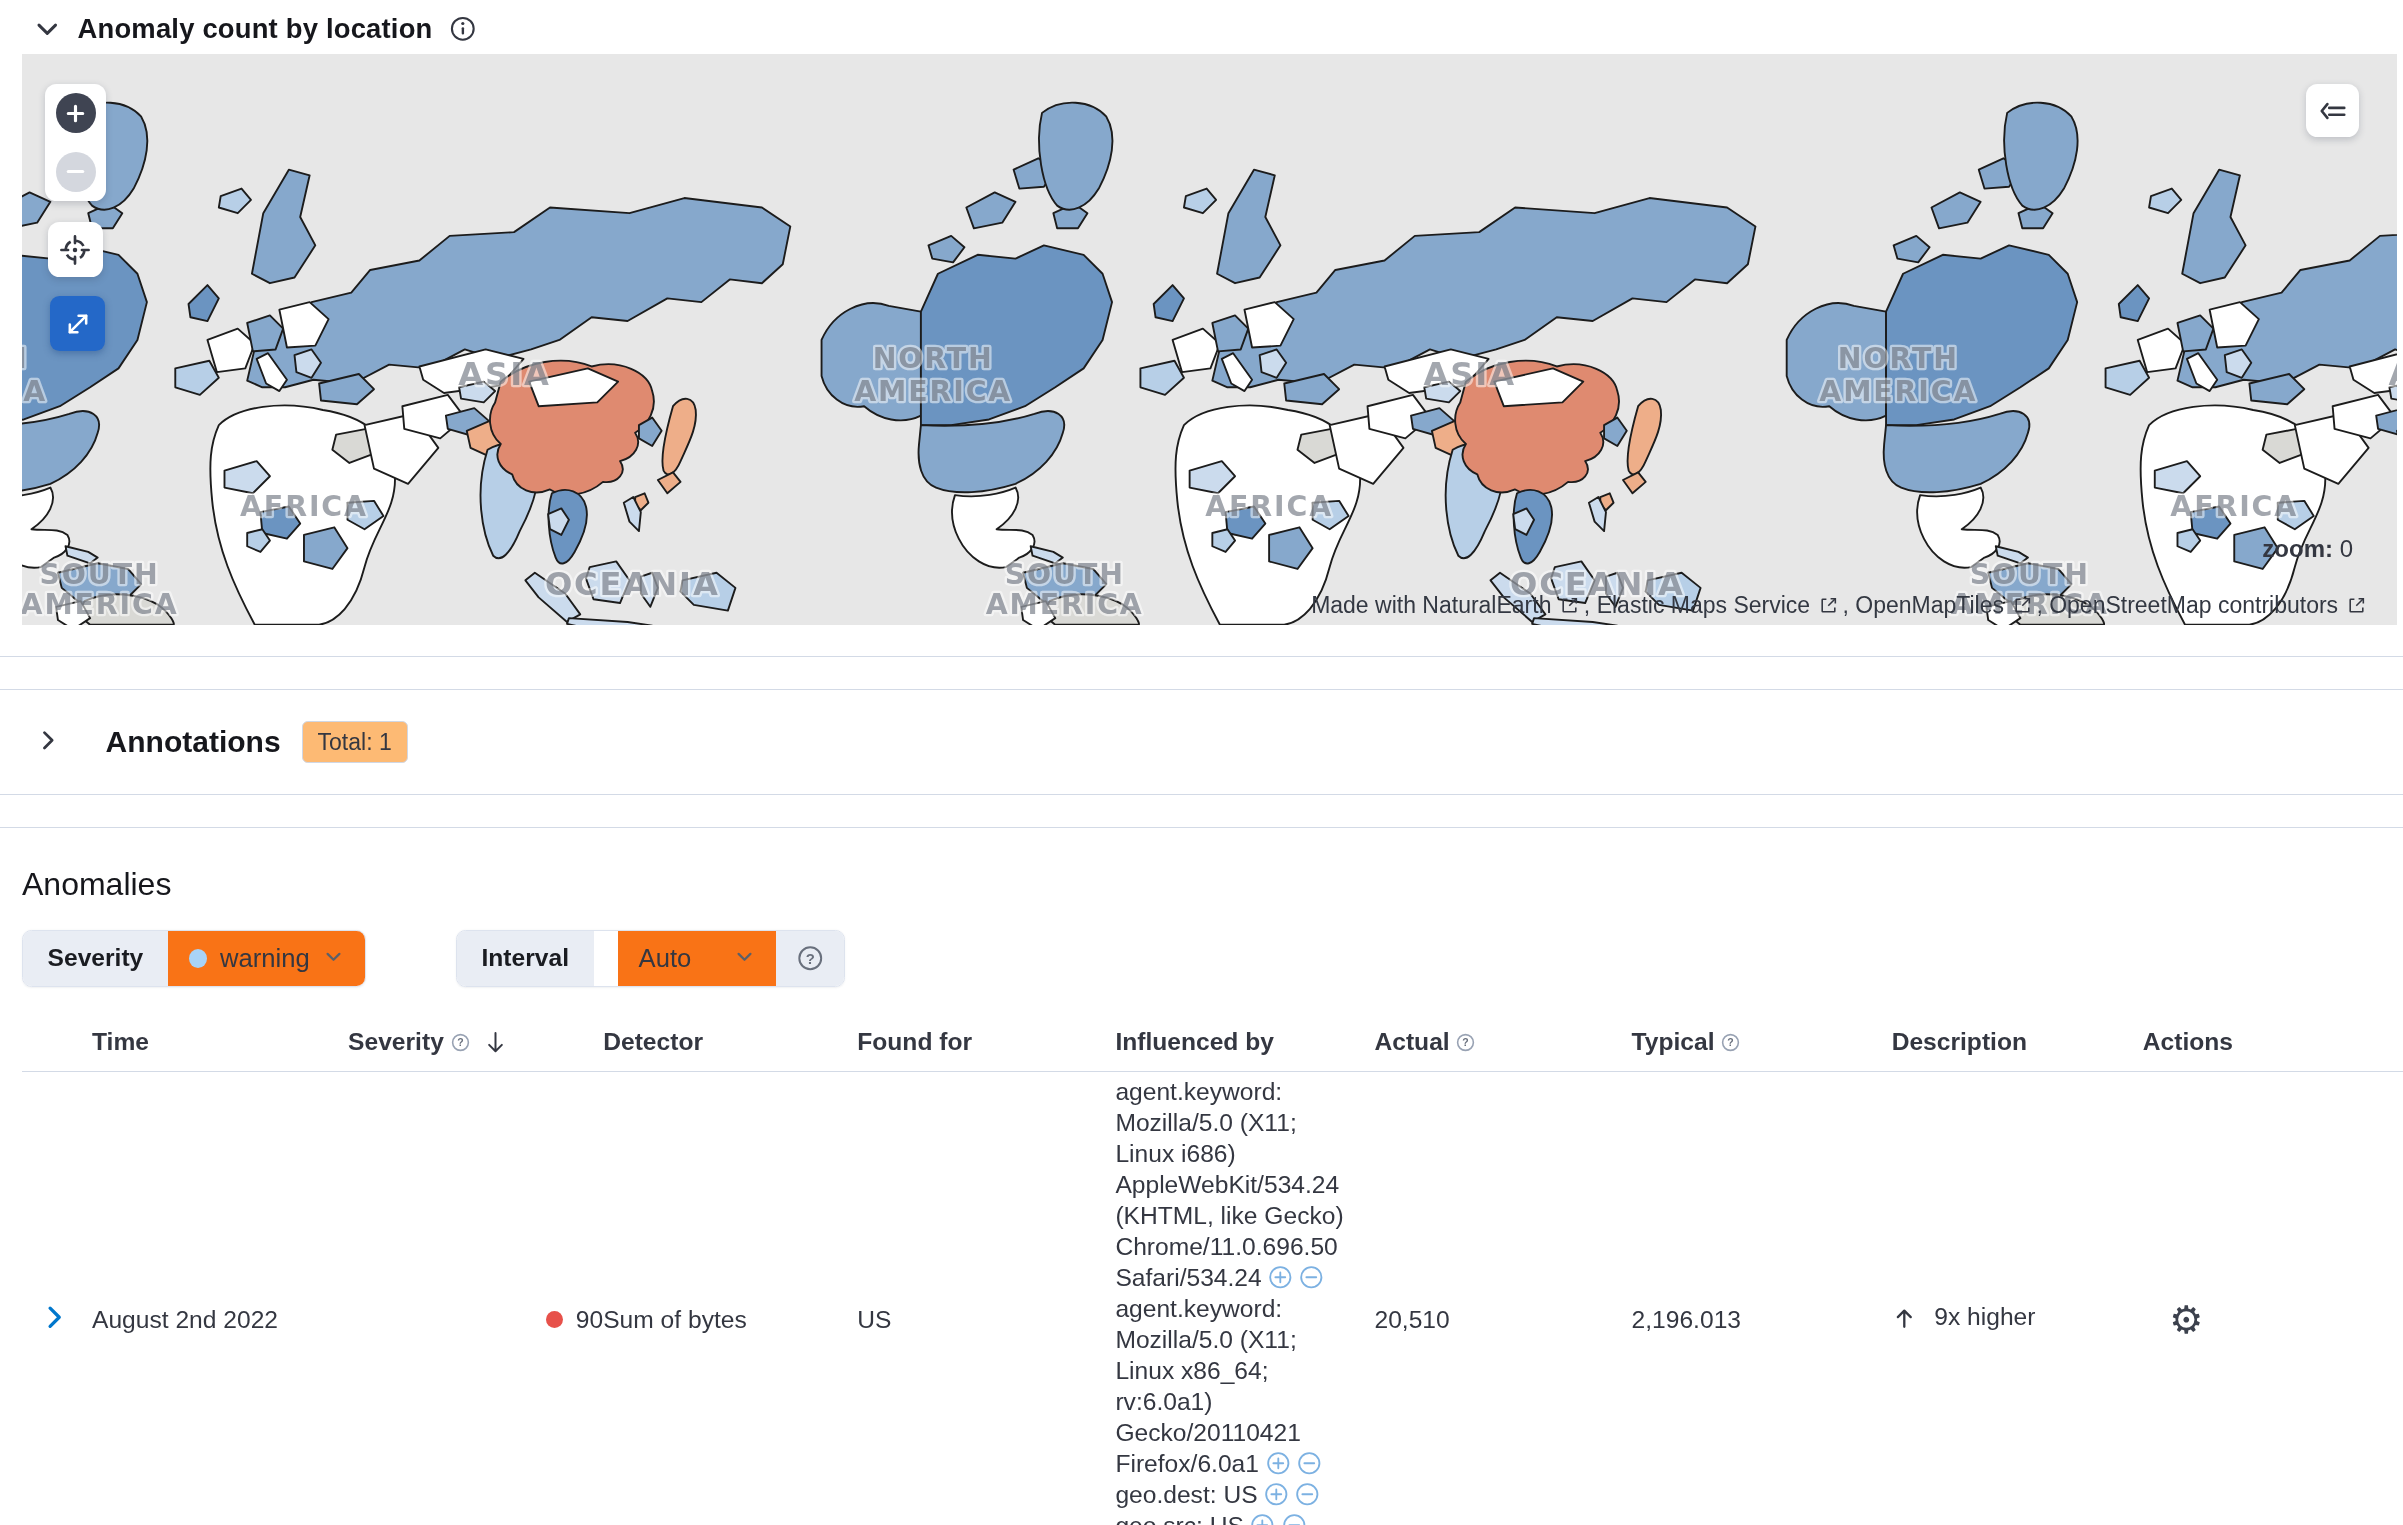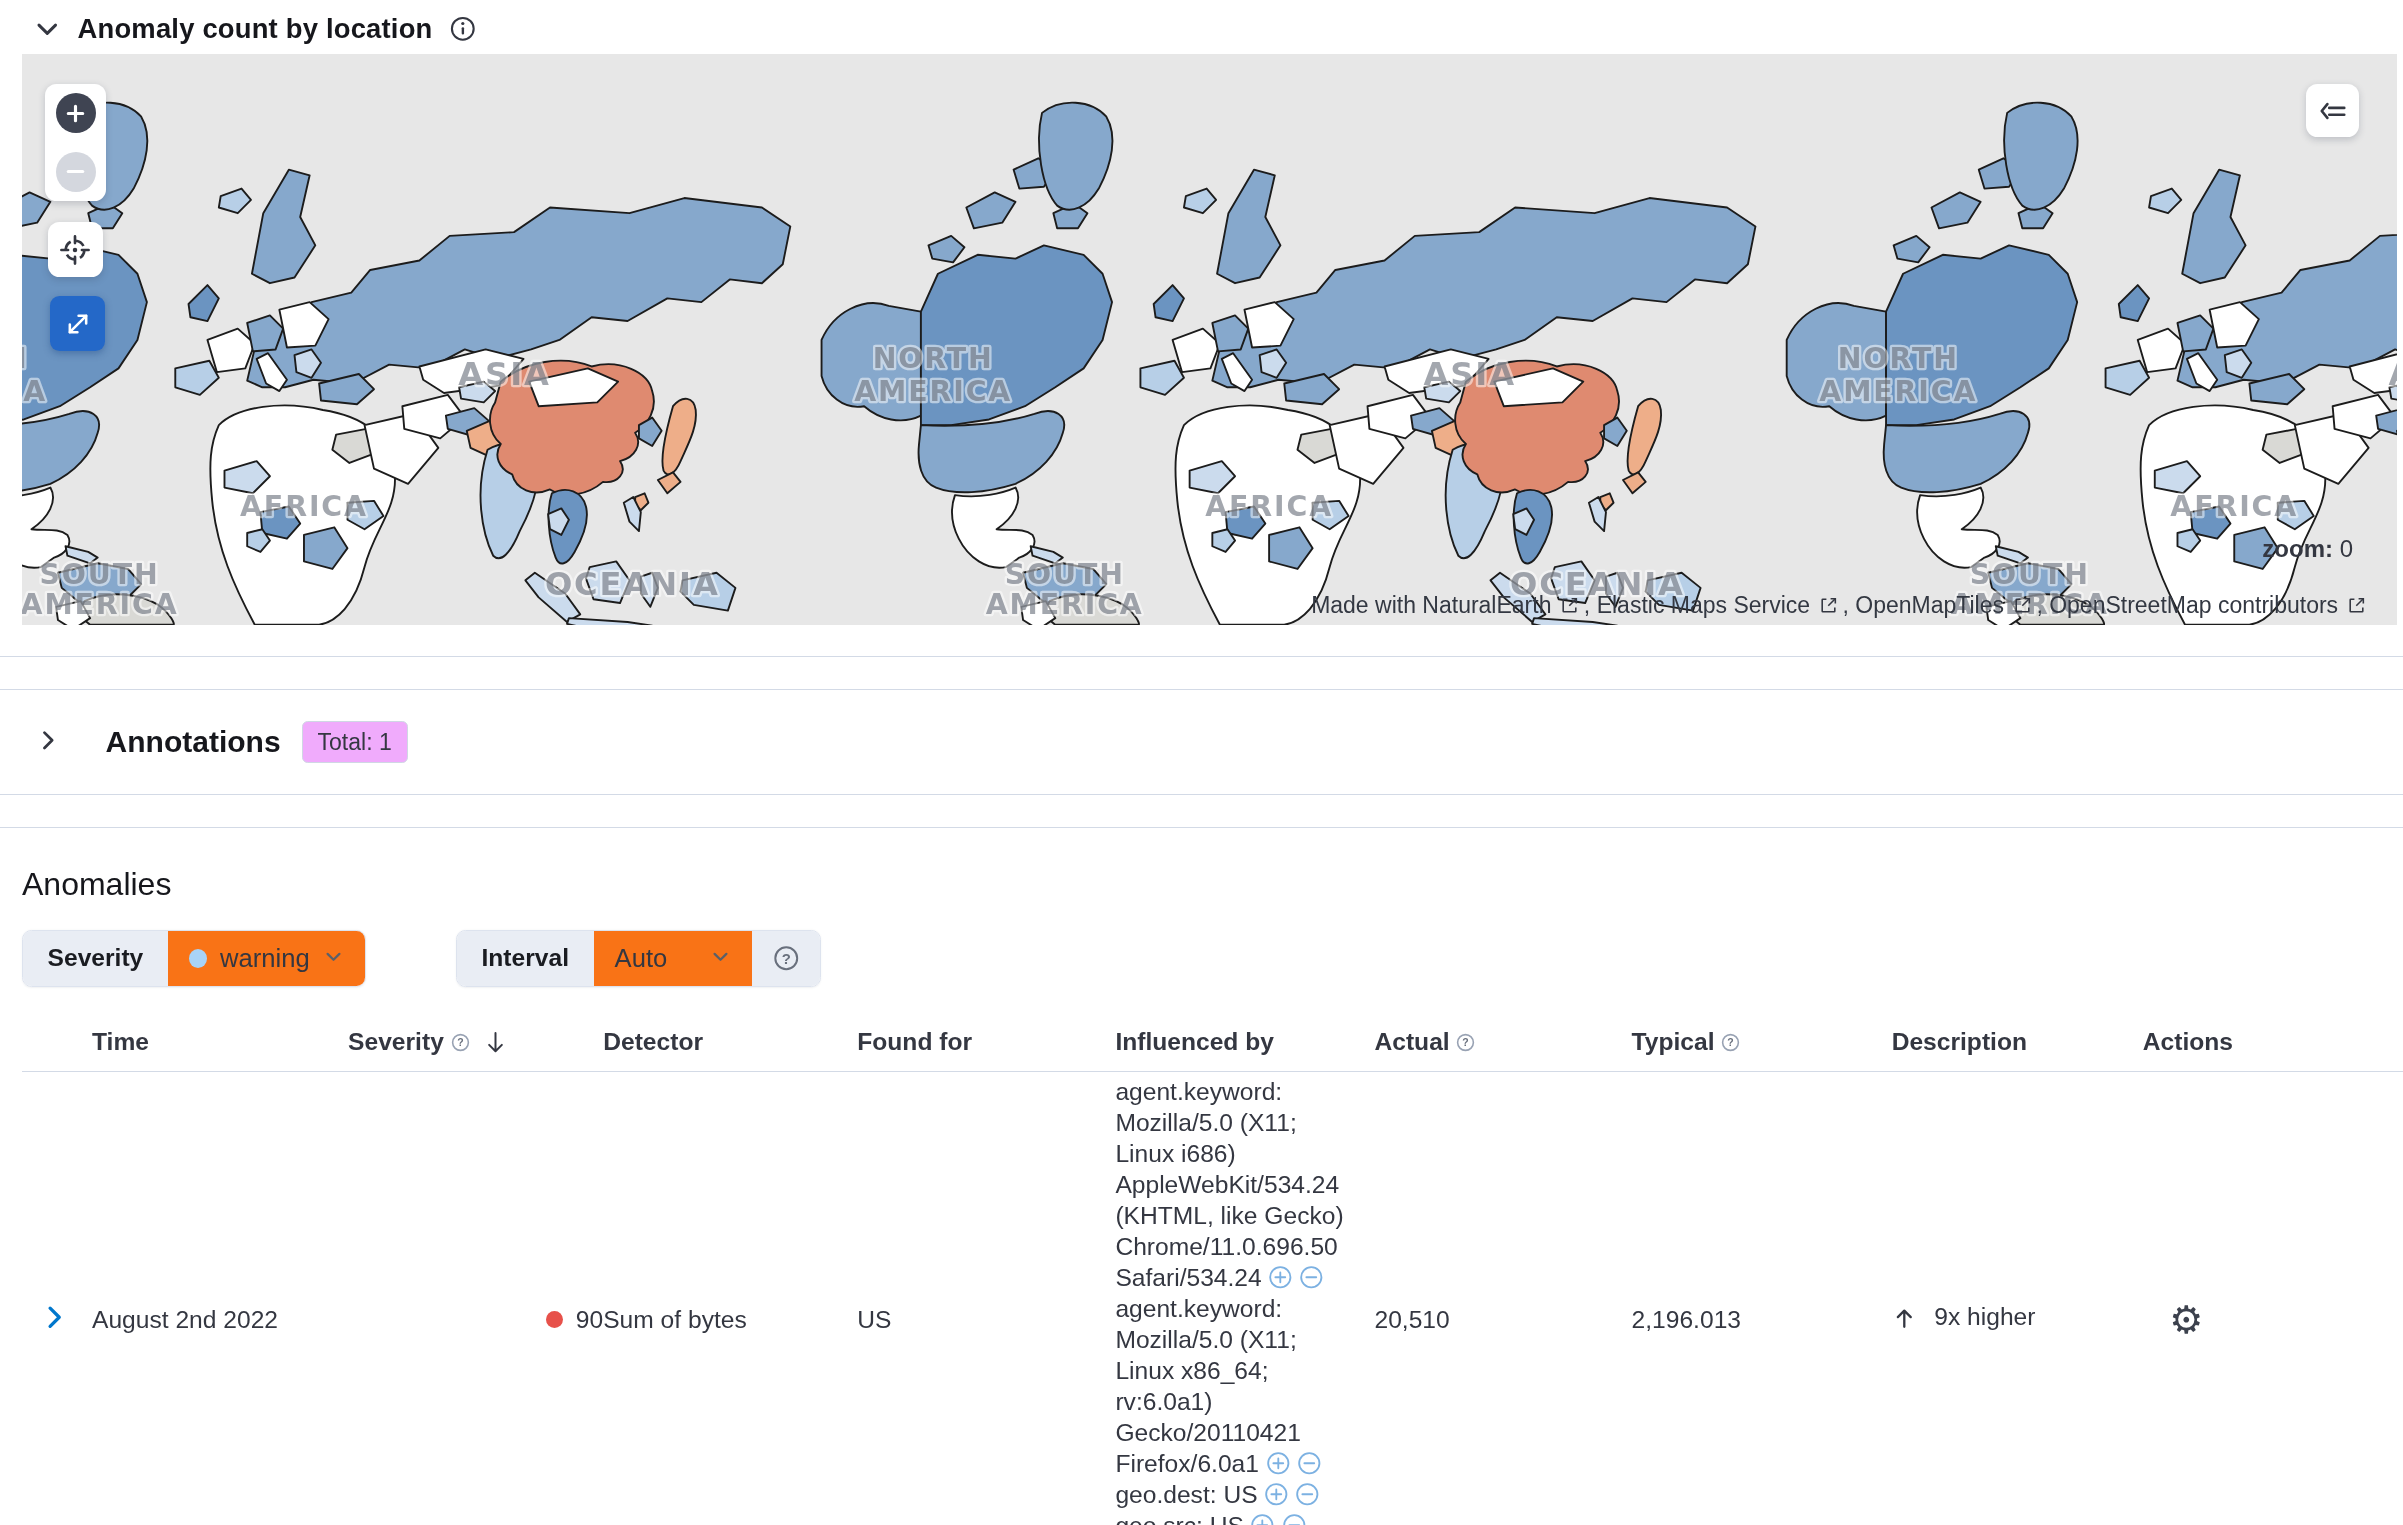--- a/index.html
+++ b/index.html
@@ -29,33 +29,33 @@
   .zoomlabel { position:absolute; right:44px; bottom:62px; font-size:24px; color:#343741; }
   .zoomlabel b { font-weight:bold; }
   .attribution { position:absolute; right:26.5px; bottom:6px; display:flex; align-items:center; font-size:23px; color:#333842; white-space:pre; }
   .attribution svg.ext { width:21px; height:21px; margin:0 3.8px 0 7.6px; }
 
   
   .hr { border-top:1.9px solid #d3dae6; }
   .gap33 { height:31px; } .gap34 { height:32px; }
   .annotations { height:105px; display:flex; align-items:center; gap:21px; padding-left:36px; border-bottom:1.9px solid #d3dae6; }
   .annotations .title { font-size:30px; font-weight:bold; color:#16171c;margin-left:24px; }
-  .badge { border:1.9px solid #d0d7e4; border-radius:5.7px; padding:6.6px 15px; font-size:23px; font-weight:500; color:#343741; background:#f0abfc; }
+  .badge { border:1.9px solid #d0d7e4; border-radius:5.7px; padding:6.6px 15px; font-size:23px; font-weight:500; color:#343741; background:#fdba74; }
 
   
   .anomalies { padding-left:22px; }
   .anomalies h2 { font-size:32px; font-weight:normal; color:#16171c; margin-top:38px; }
   .filters { display:flex; gap:90px; margin-top:26.5px; }
   .fgroup { display:inline-flex; align-items:stretch; height:57px; border:0.9px solid #dde3ee; border-radius:9.5px; overflow:hidden;
     box-shadow:0 0.9px 1.9px rgba(120,130,150,.12); }
   .fprepend, .fappend { background:#e9edf4; display:flex; align-items:center; padding:0 24.6px; font-size:24.6px; font-weight:600; color:#1a1c21; }
   .ffield { background:#f97316; display:flex; align-items:center; gap:13.2px; padding:0 21px; font-size:25.6px; color:#343741; cursor:pointer; }
   .dot-warn { width:19px; height:19px; border-radius:50%; background:#a9d3f6; }
   .ffield .chev { margin-left:auto; }
-  .sev-field { width:197px; } .int-field { width:158px; }
+  .sev-field { width:197px; } .int-field { width:158px;margin-left:24px; }
   .fappend.help { padding:0 21px; cursor:pointer; }
 
   table.anom { border-collapse:collapse; table-layout:fixed; width:2382px; margin-top:32px; }
   table.anom th { text-align:left; font-size:24.6px; font-weight:600; color:#343741; padding:9.5px 0 15px 0;
     border-bottom:1.9px solid #d3dae6; vertical-align:middle; }
   table.anom th .thwrap { display:inline-flex; align-items:center; gap:5.7px; }
   table.anom td { vertical-align:middle; font-size:24.6px; color:#343741; padding-top:3.8px; }
   .expander { padding-left:19px; }
   .sevcell { display:flex; align-items:center; gap:13.2px;justify-content:flex-end; }
   .sevdot { width:17px; height:17px; border-radius:50%; background:#e7514a; }

